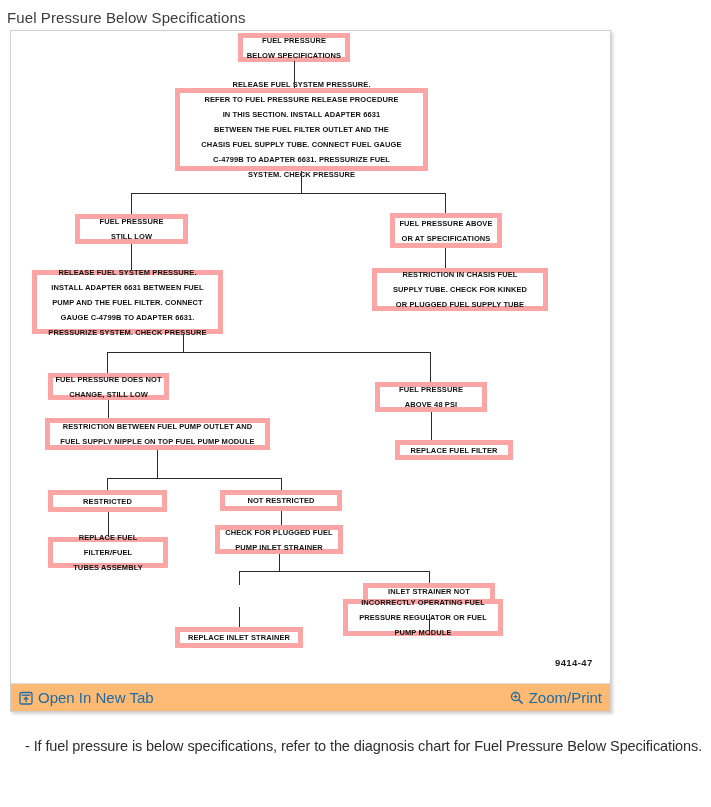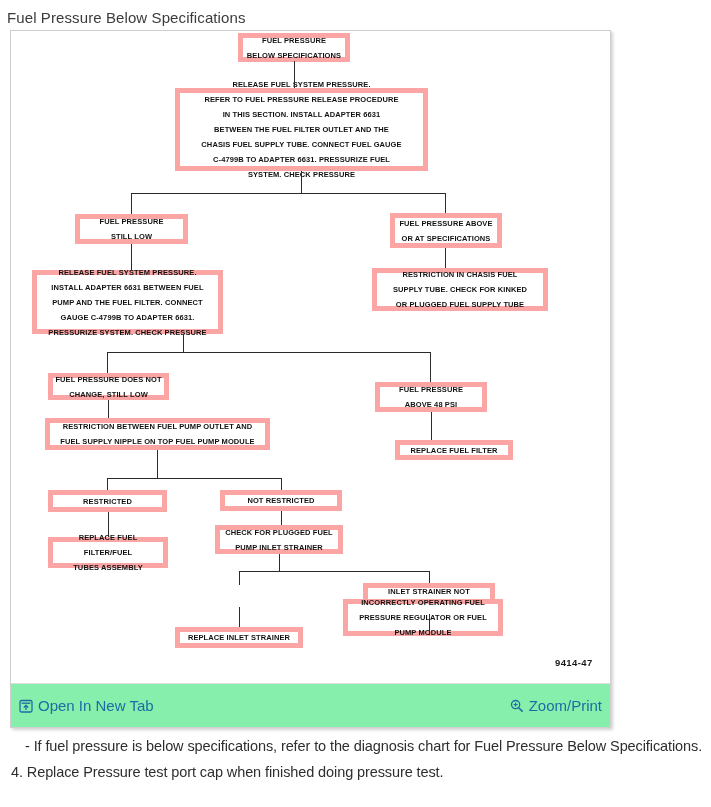--- a/index.html
+++ b/index.html
@@ -31,23 +31,23 @@
     padding:1px 2px;
   }
   .ln{position:absolute;display:block;background:#2b2b2b;}
 
   .fig-code{
     position:absolute;left:544px;top:626px;
     font-size:9.5px;font-weight:bold;color:#1a1a1a;letter-spacing:.4px;
   }
 
   .toolbar{
-    height:27px;background:#86efac;border-top:1px solid #ddd;
+    height:27px;background:#fdba74;border-top:1px solid #ddd;
     display:flex;justify-content:space-between;
-    padding:8px 8px;
+    padding:0 8px;
   }
   .tlink{
     display:inline-flex;align-items:center;gap:5px;
     color:var(--link-color);font-size:15px;text-decoration:none;cursor:pointer;
   }
   .tlink .icon{display:inline-flex;align-items:center;}
   .tlink svg{display:block;}
 
   .notes{position:absolute;left:7px;top:731px;width:702px;color:#2e2e2e;}
   .notes p{margin:4px;font-size:14.5px;line-height:22px;letter-spacing:-0.1px;}
@@ -152,14 +152,13 @@
           <line x1="5.6" y1="3.6" x2="5.6" y2="7.6" stroke-width="1.1"></line>
         </svg>
       </span>
       <span>Zoom/Print</span>
     </a>
   </div>
 </div>
 
 <div class="notes">
   <p class="indent">-  If fuel pressure is below specifications, refer to the diagnosis chart for Fuel Pressure Below Specifications.</p>
-  <p>4. Replace Pressure test port cap when finished doing pressure test.</p>
 </div>
 
 </body></html>

